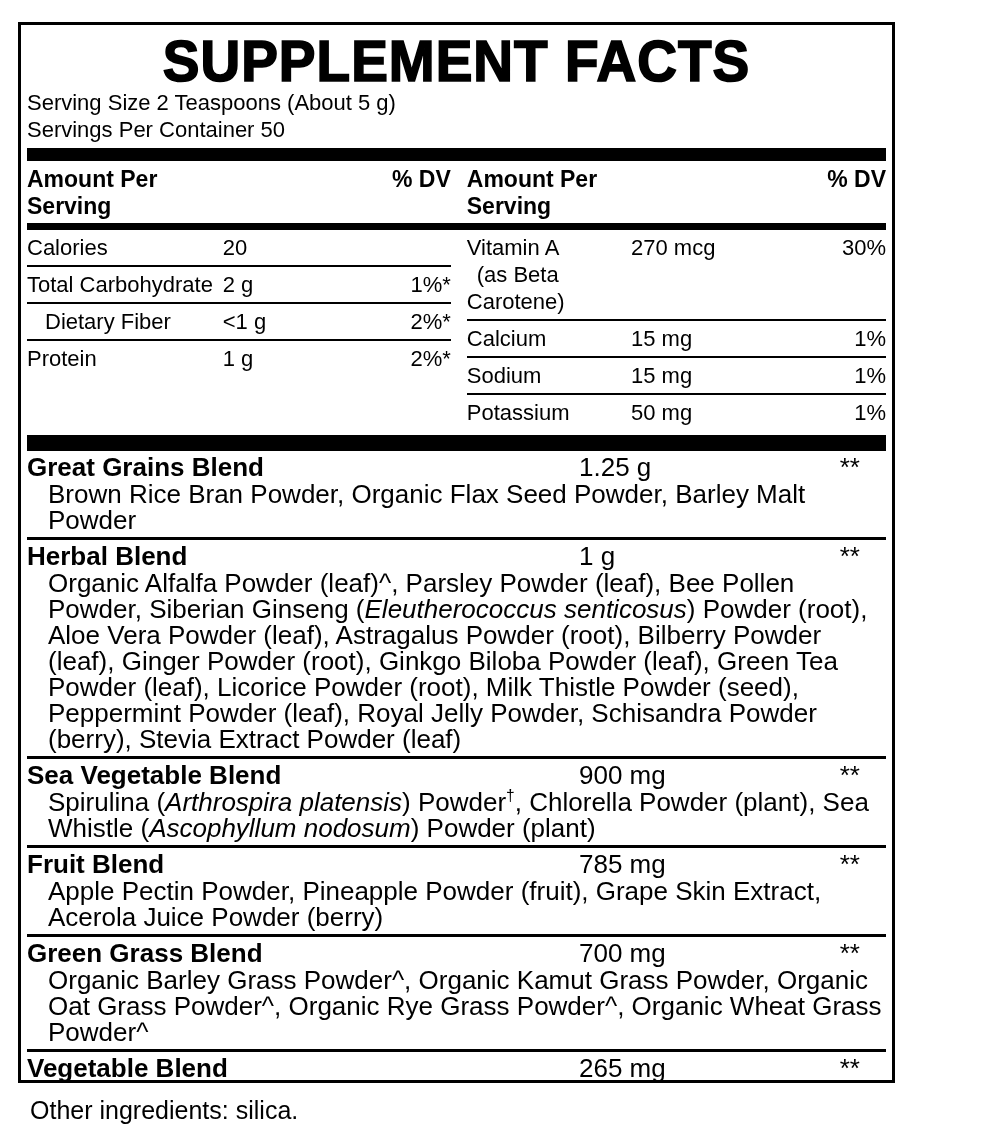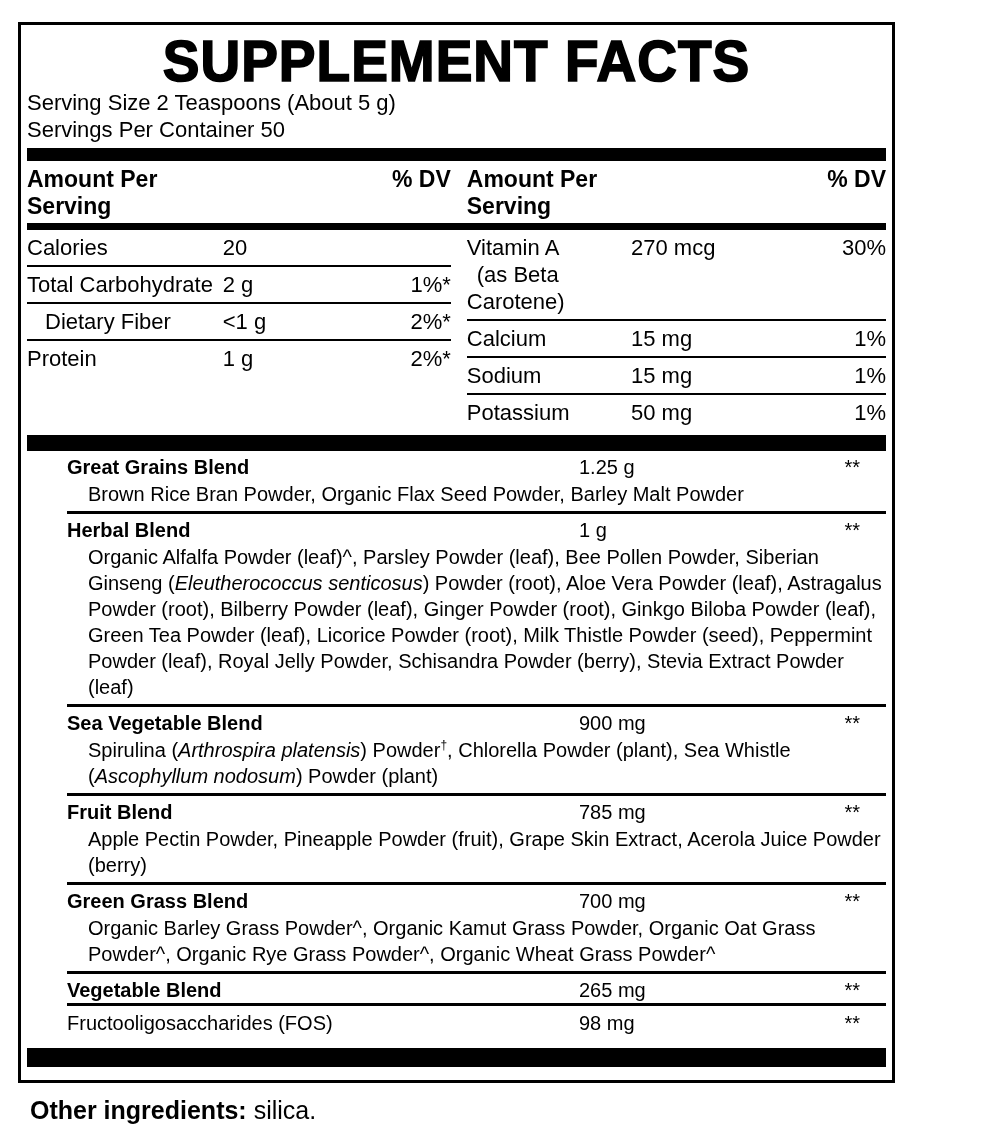--- a/index.html
+++ b/index.html
@@ -31,34 +31,34 @@
   .grid-l{display:grid;grid-template-columns:1fr 95px 133px;padding-right:32px;box-sizing:border-box;}
   .grid-r{display:grid;grid-template-columns:1fr 120px 135px;padding-right:29px;box-sizing:border-box;}
   .hdr{font-weight:bold;font-size:23px;padding:5px 0 3px 0;}
   .nrow{font-size:22px;line-height:27px;padding:4px 0;}
   .col-l .nrow:not(:last-child),
   .col-r .nrow:not(:last-child){border-bottom:2px solid #000;}
   .amt{text-align:left;}
   .dv{text-align:right;}
   .indent{padding-left:18px;}
   .nsub{padding-left:10px;}
-  .blends{font-size:20px;margin-left:40px;}
+  .blends{font-size:26px;}
   .bgrid{display:grid;grid-template-columns:1fr 150px 157px;line-height:26px;padding-top:3px;}
   .bname{font-weight:bold;}
   .bdv{text-align:right;padding-right:26px;}
   .blend + .blend, .fos{border-top:3px solid #000;}
   .ingr{padding-left:21px;line-height:26px;margin:1px 0 4px 0;}
   .fos .bgrid{padding:4px 0 12px 0;}
   .it{font-style:italic;}
   sup{font-size:60%;vertical-align:super;line-height:0;}
   .footnotes{font-size:21px;line-height:25px;margin-top:7px;white-space:pre-wrap;}
   .other{
     position:absolute;left:30px;top:1095px;font-size:25px;line-height:30px;
   }
-  .other .olabel{font-weight:bold;margin-top:44px;}
+  .other .olabel{font-weight:normal;margin-top:44px;}
   .other .ovalue{margin-left:7px;}
 </style>
 </head>
 <body>
 
 <div class="panel">
 
   <div class="title">SUPPLEMENT FACTS</div>
 
   <div class="serving">Serving Size 2 Teaspoons (About 5 g)</div>

